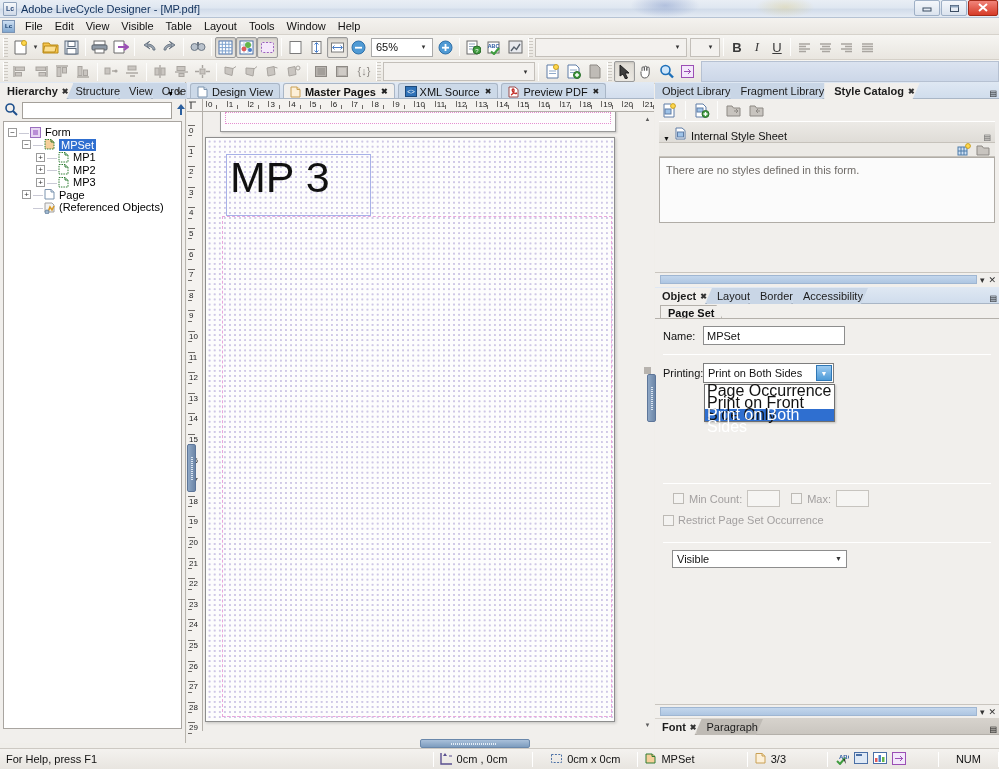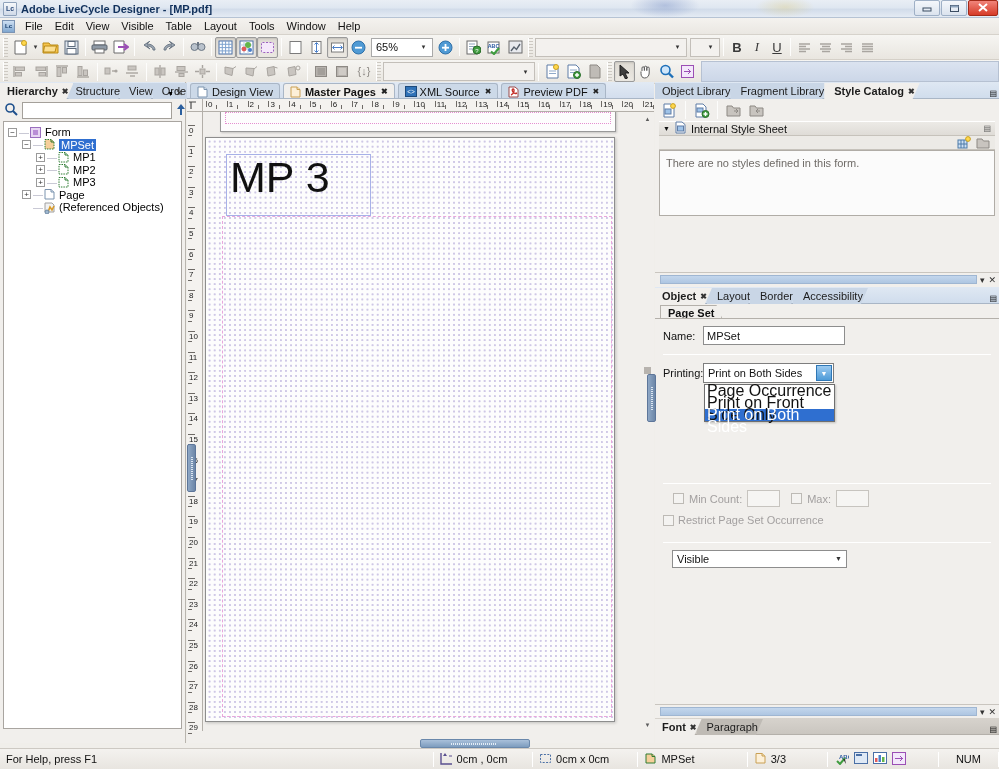--- a/index.html
+++ b/index.html
@@ -21,21 +21,21 @@
     border-bottom:1px solid #b6c3d4;
     display:flex; align-items:center;
   }
   .titlebar .tb-icon {
     width:14px;height:14px;margin-left:3px;margin-right:4px;
     background:linear-gradient(#f6f8fb,#cfd9e8);
     border:1px solid #8fa2bb; border-radius:1px;
     font-size:7px; color:#2b4a7a; display:flex;align-items:center;justify-content:center;
     font-weight:bold;
   }
-  .titlebar .tb-title { font-size:11px; color:#11315c; font-weight:bold; letter-spacing:0; }
+  .titlebar .tb-title { font-size:11px; color:#11315c; font-weight:normal; letter-spacing:0; }
   .winbtns { position:absolute; right:1px; top:0px; display:flex; gap:1px; align-items:center; }
   .winbtn {
     width:26px;height:16px; border:1px solid #9fb0c6; border-radius:2px;
     background:linear-gradient(to bottom,#f4f7fb,#dbe3ee);
     display:flex;align-items:center;justify-content:center;
     font-size:9px;color:#33475e;
   }
   .winbtn.close {
     width:30px;
     background:linear-gradient(to bottom,#f1847a,#d63b28);
@@ -192,23 +192,23 @@
     position:absolute; width:9px; height:48px;
     background:linear-gradient(to right,#8fa8c6,#6d87a8);
     border:1px solid #5d769a; border-radius:2px;
   }
   .splitv::after{ content:""; position:absolute; left:3px; top:12px; width:2px;height:24px;
     background-image:repeating-linear-gradient(to bottom,#dce6f2 0 1px, transparent 1px 2px);}
 
   
   .rightpanel { position:absolute; left:655px; top:0; width:344px; height:661px; background:#f1efec; }
   .grp-hdr {
-    height:15px; background:linear-gradient(#eceae6,#dfdcd7);
+    height:22px; background:linear-gradient(#eceae6,#dfdcd7);
     border-top:1px solid #fff; border-bottom:1px solid #c6c2bb;
-    display:flex;align-items:center; font-size:11px; color:#111; padding-left:4px;
+    display:flex;align-items:flex-end; font-size:11px; color:#111; padding-left:4px;
   }
   .stylelist { margin:4px 5px 0 5px; height:64px; background:#fbfbfb; border:1px solid #b0aca6;
     font-size:11px; color:#6f6b67; padding:6px 6px; }
   .iconbar { height:22px; display:flex; align-items:center; padding-left:4px; gap:2px; }
   .minibar { height:11px; margin:0; background:#f1efec; position:relative; }
   .minibar .bluebar { position:absolute; left:5px; right:22px; top:0px; height:9px;
     background:linear-gradient(#c3d6ec,#aec6e2); border:1px solid #9fb6d2; }
   .minibar .mb-ctl { position:absolute; right:3px; top:0px; display:flex; gap:4px; font-size:9px;color:#333;}
   .subtabrow { height:15px; display:flex; align-items:flex-end; padding-left:5px; }
   .stab { height:14px; display:flex;align-items:center;padding:0 7px; font-size:11px;color:#111;
@@ -1419,21 +1419,21 @@
       <span>
         <svg width="13" height="13">
             <path d="M1 1v11h11" stroke="#5a4f8f" stroke-width="1.4" fill="none"></path>
             <path d="M5 1l2 3H3z" fill="#5a4f8f"></path>
             <path d="M9 4h3" stroke="#5a4f8f"></path>
           </svg>
       </span>
       <span>0cm , 0cm</span>
     </div>
     <div class="sb-div"></div>
-    <div class="sb-cell" style="width:106px;">
+    <div class="sb-cell" style="width:106px;justify-content:center;">
       <span>
         <svg width="13" height="13">
             <rect x="1.5" y="2.5" width="10" height="8" fill="none" stroke="#4a6fa5" stroke-dasharray="2 1.4"></rect>
           </svg>
       </span>
       <span>0cm x 0cm</span>
     </div>
     <div class="sb-div"></div>
     <div class="sb-cell" style="width:110px;">
       <span>

